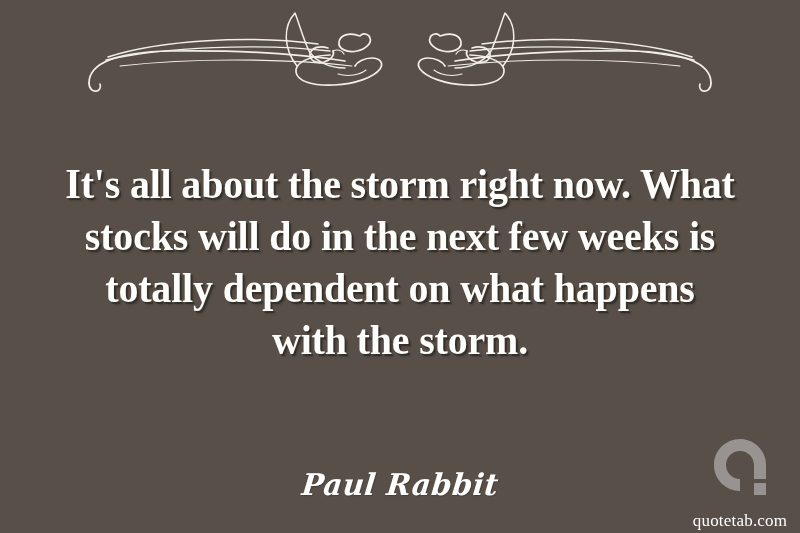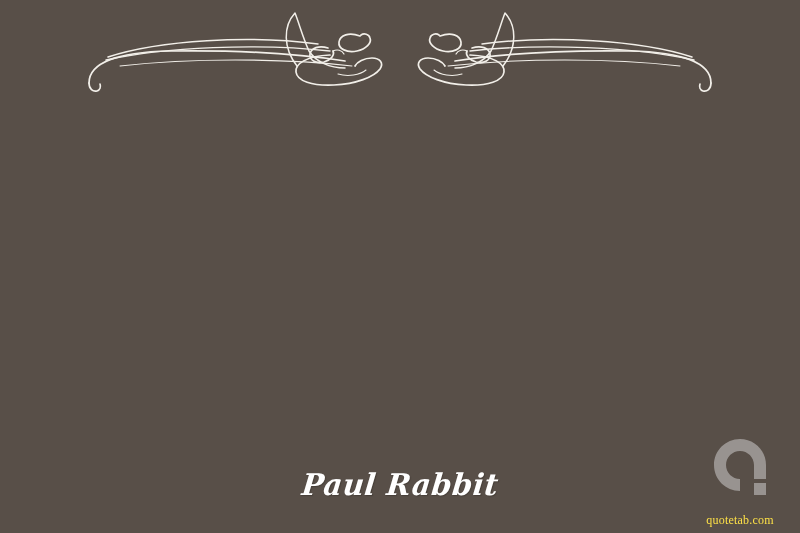--- a/index.html
+++ b/index.html
@@ -89,23 +89,23 @@
   }
   #logo-mark {
     display: block;
     margin: 0 auto;
     width: 62px;
     height: 62px;
   }
   #logo-text {
     display: block;
     margin-top: 14px;
-    color: #fde047;
+    color: #ffffff;
     font-family: "Liberation Serif", serif;
-    font-size: 12px;
+    font-size: 17px;
     line-height: 17px;
     letter-spacing: 0.2px;
     white-space: nowrap;
   }
 </style>
 </head>
 <body>
 
 <div id="quote-card">
 
@@ -156,20 +156,26 @@
         <path d="M360 32 C349 28, 340 31, 339 38 C338 45, 347 49, 357 47
                  C366 45, 372 39, 370 34 C369 30, 364 29, 361 31"></path>
         <path d="M328 44 C319 41, 311 44, 310 50 C309 56, 316 60, 324 58
                  C331 56, 335 51, 333 47"></path>
         <path d="M333 47 C337 45, 342 46, 344 50" stroke-width="1.2"></path>
         <path d="M338 70 C348 73, 360 71, 366 66" stroke-width="1.1"></path>
       </g>
     </svg>
   </div>
 
+  <div id="quote-block">
+    <span class="quote-line">It's all about the storm right now. What</span>
+    <span class="quote-line">stocks will do in the next few weeks is</span>
+    <span class="quote-line">totally dependent on what happens</span>
+    <span class="quote-line">with the storm.</span>
+  </div>
 
   <div id="author">
     <span id="author-name">Paul Rabbit</span>
   </div>
 
   <div id="watermark">
     <svg id="logo-mark" viewBox="0 0 62 62" xmlns="http://www.w3.org/2000/svg">
 
       <path d="M31 3
                C16.6 3, 5 14.6, 5 29

